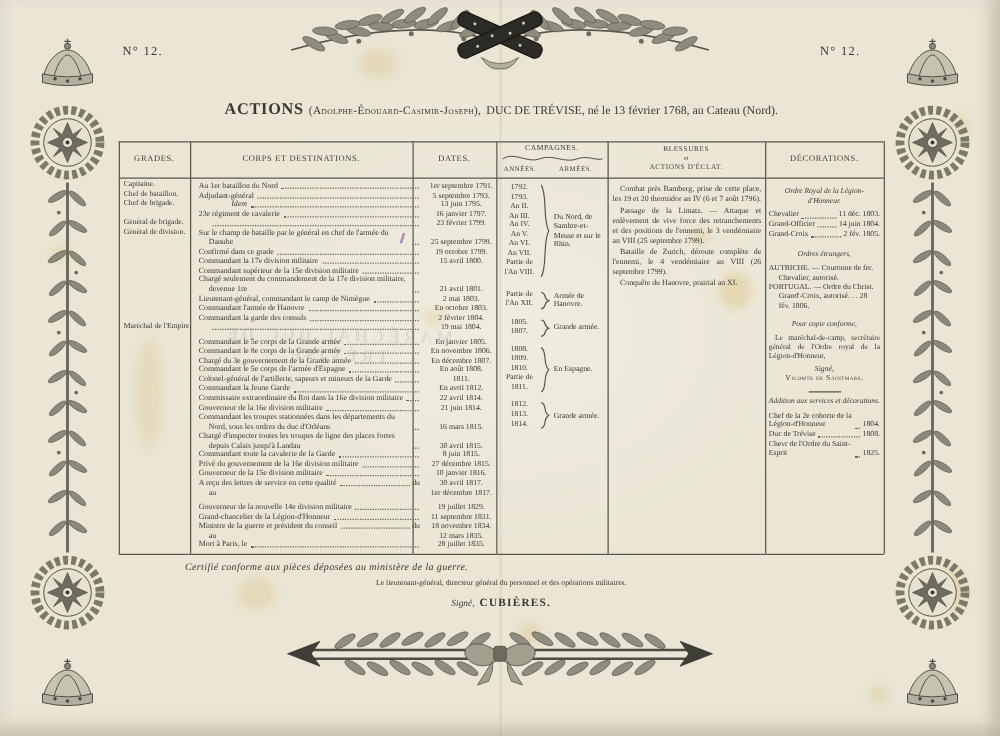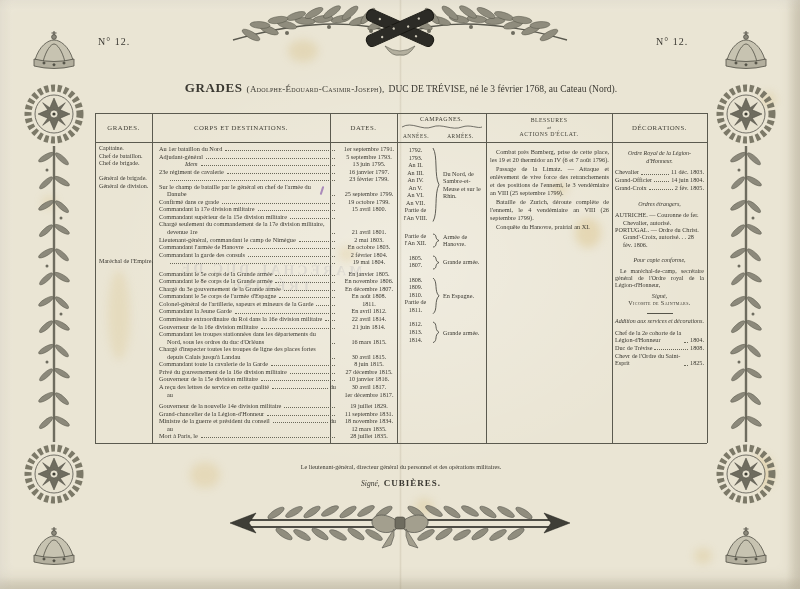--- a/index.html
+++ b/index.html
@@ -229,23 +229,23 @@
     <path d="M172,31 C150,13 134,30 151,39 C160,43 170,39 172,31 Z" fill="#a39f8e" stroke="#52514a" stroke-width="0.7"></path>
     <path d="M172,31 C194,13 210,30 193,39 C184,43 174,39 172,31 Z" fill="#a39f8e" stroke="#52514a" stroke-width="0.7"></path>
     <rect x="167" y="25" width="10" height="12" rx="2.5" fill="#6e6c5f" stroke="#46453d" stroke-width="0.6"></rect>
     <polygon points="166,37 154,56 163,53 166,44" fill="#a39f8e" stroke="#52514a" stroke-width="0.6"></polygon>
     <polygon points="178,37 190,56 181,53 178,44" fill="#a39f8e" stroke="#52514a" stroke-width="0.6"></polygon>
   </svg>
 
   <div class="pnum left">N° 12.</div>
   <div class="pnum right">N° 12.</div>
   <div class="title">
-    <span class="t-sur">GRADES</span>
+    <span class="t-sur">ACTIONS</span>
     <span class="t-giv">(Adolphe-Édouard-Casimir-Joseph),</span>
-    <span class="t-rest">DUC DE TRÉVISE, né le 3 février 1768, au Cateau (Nord).</span>
+    <span class="t-rest">DUC DE TRÉVISE, né le 13 février 1768, au Cateau (Nord).</span>
   </div>
 
   <div class="hline" style="left:95px;top:113px;width:612px;"></div>
   <div class="hline" style="left:95px;top:142px;width:612px;"></div>
   <div class="hline" style="left:95px;top:443px;width:612px;"></div>
   <div class="vline" style="left:95px;top:113px;height:330px;"></div>
   <div class="vline" style="left:152px;top:113px;height:330px;"></div>
   <div class="vline" style="left:330px;top:113px;height:330px;"></div>
   <div class="vline" style="left:397px;top:113px;height:330px;"></div>
   <div class="vline" style="left:486px;top:113px;height:330px;"></div>
@@ -661,18 +661,19 @@
         <div class="dentry">
           <span class="dlbl">Chevr de l'Ordre du Saint-Esprit</span>
           <span class="dlead"></span>
           <span class="dyr">1825.</span>
         </div>
       </div>
   </div>
 
   <div class="ghost">MARÉCHAL DUC DE TRÉVISE</div>
 
+  <div class="certified">Certifié conforme aux pièces déposées au ministère de la guerre.</div>
   <div class="director">Le lieutenant-général, directeur général du personnel et des opérations militaires.</div>
   <div class="signature">
     <span class="sig-label">Signé,</span>
     <span class="sig-name">CUBIÈRES.</span>
   </div>
 </div>
 
 </body></html>

